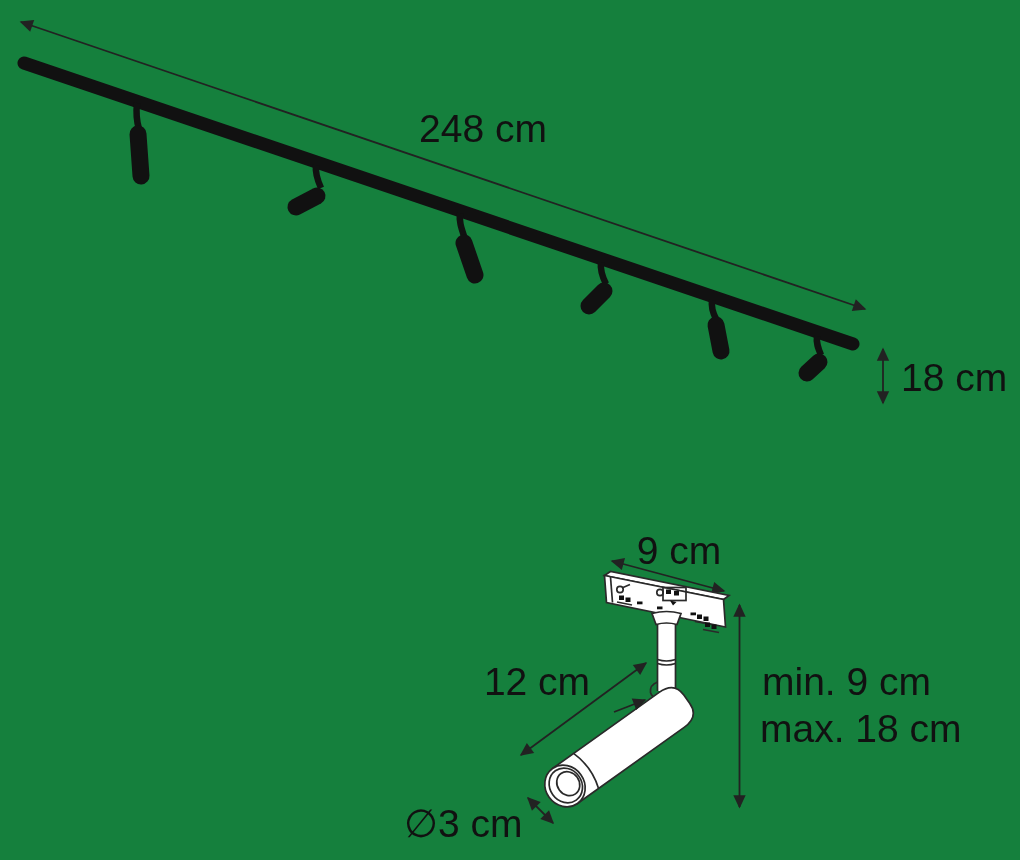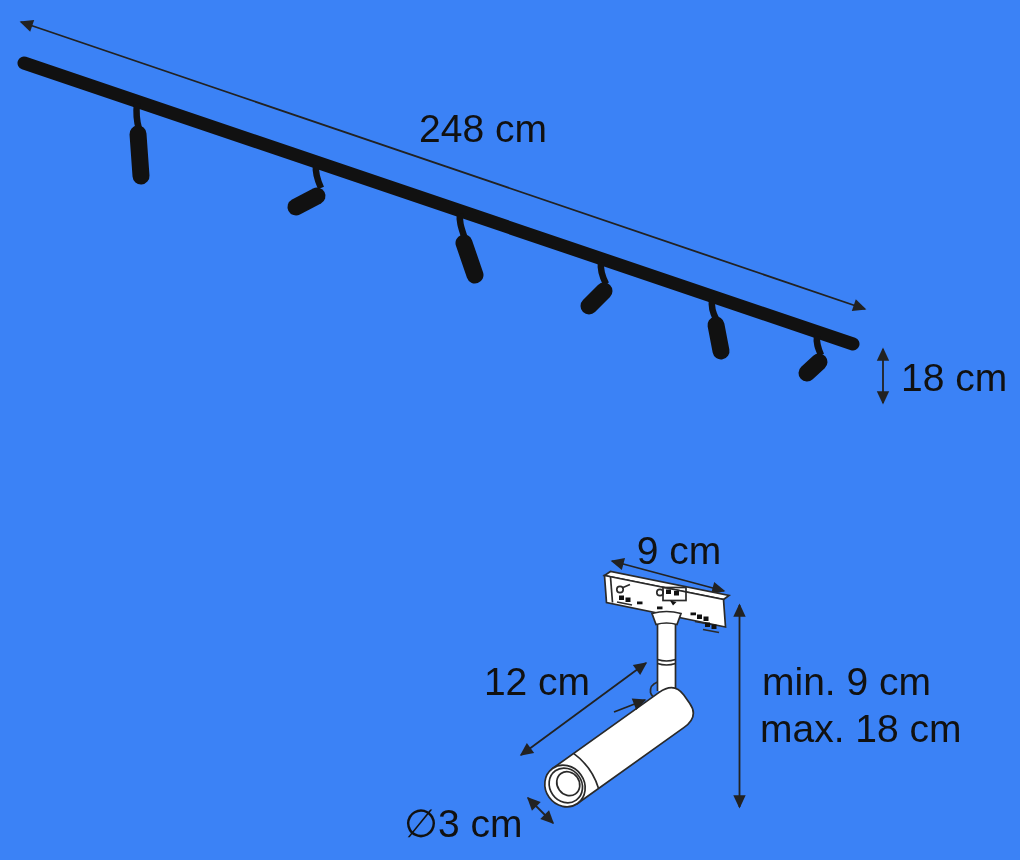--- a/index.html
+++ b/index.html
@@ -1,16 +1,16 @@
 <!DOCTYPE html>
 <html><head>
 <meta charset="utf-8">
 <style>
   html,body{margin:0;padding:0;background:#ffffff;}
-  .stage{position:relative;width:1020px;height:860px;background:#3b82f6;overflow:hidden;}
+  .stage{position:relative;width:1020px;height:860px;background:#15803d;overflow:hidden;}
   svg{position:absolute;left:0;top:0;}
   .dim-label{
     font-family:"Liberation Sans","DejaVu Sans",sans-serif;
     font-size:39px;
     fill:#111111;
   }
   .thinline{stroke:#222222;stroke-width:1.8;fill:none;}
   .outline{stroke:#2a2a2a;stroke-width:1.7;fill:#ffffff;}
   .outline-nofill{stroke:#2a2a2a;stroke-width:1.7;fill:none;}
   .solidbit{fill:#111111;stroke:none;}

